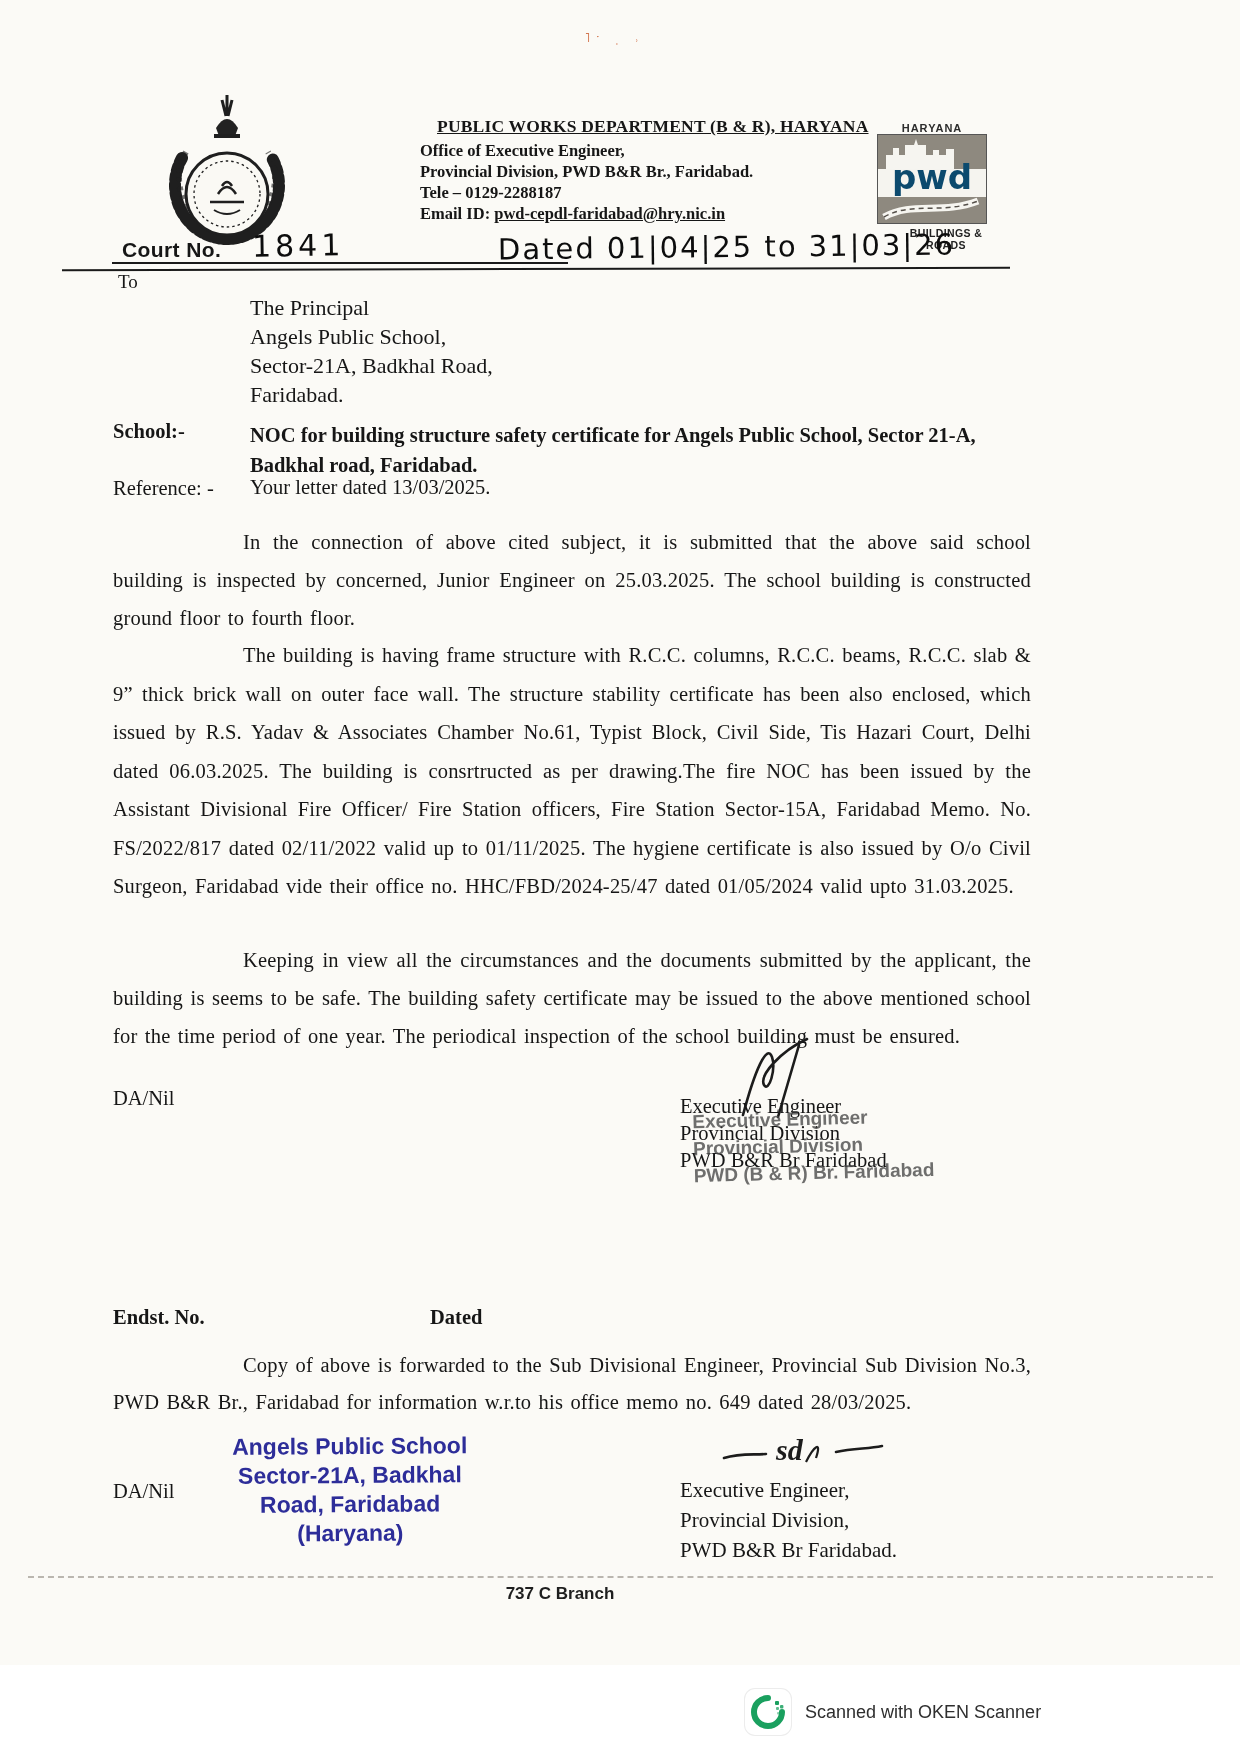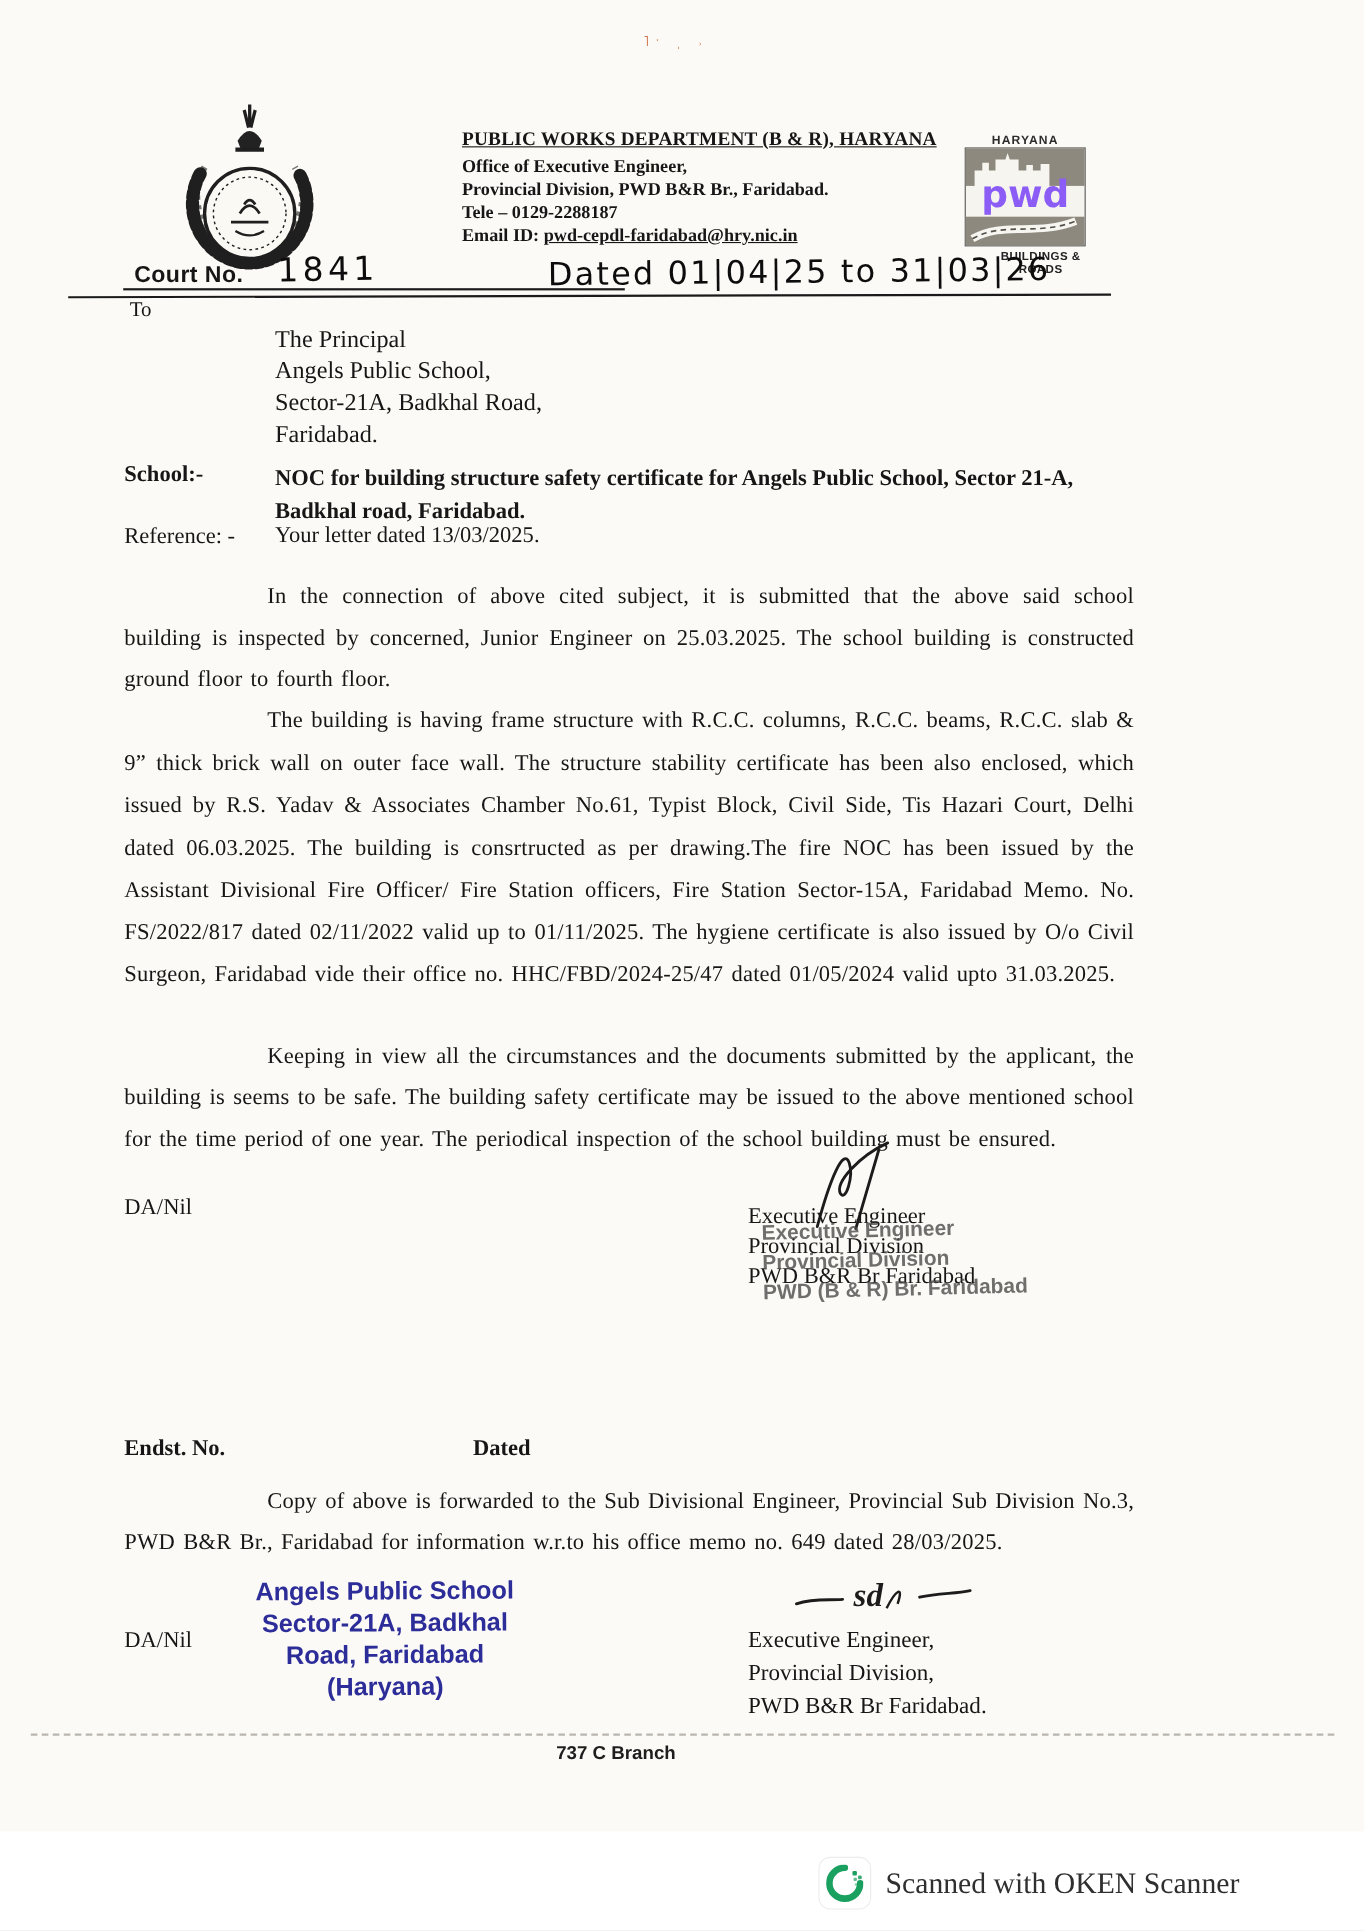--- a/index.html
+++ b/index.html
@@ -12,31 +12,31 @@
     position:relative;
     width:1240px;height:1755px;
     margin:0 auto;
     background:#fbfaf6;
     overflow:hidden;
   }
   .abs{position:absolute;}
 
   
   .dept{left:420px;top:116px;width:470px;font-weight:700;font-size:16.5px;line-height:21px;}
-  .dept-name{font-size:17.5px;text-decoration:underline;letter-spacing:.2px;margin-bottom:3px;}
+  .dept-name{font-size:17.5px;text-decoration:underline;letter-spacing:.2px;margin-bottom:3px;margin-left:17px;}
   .email-addr{text-decoration:underline;}
 
   .pwd-logo{left:874px;top:122px;width:116px;text-align:center;}
   .pwd-haryana{font-family:"Liberation Sans",sans-serif;font-weight:700;font-size:11px;letter-spacing:1px;color:#2c2c2c;}
   .pwd-box{position:relative;width:108px;height:88px;margin:1px auto 0;background:#f5f4ef;outline:1px solid #555;}
   .pwd-band{position:absolute;left:0;width:108px;background:#8e897f;}
   .pwd-band.top{top:0;height:34px;}
   .pwd-band.bottom{bottom:0;height:26px;}
   .pwd-word{position:absolute;left:0;top:22px;width:108px;text-align:center;
-    font-family:"DejaVu Sans",sans-serif;font-weight:700;font-size:34px;line-height:40px;color:#8b5cf6;}
+    font-family:"DejaVu Sans",sans-serif;font-weight:700;font-size:34px;line-height:40px;color:#0c4a6e;}
   .pwd-caption{font-family:"Liberation Sans",sans-serif;font-weight:700;font-size:10.5px;letter-spacing:.4px;color:#222;margin-top:4px;padding-left:28px;}
 
   
   .memo-label{left:122px;top:238px;font-family:"Liberation Sans",sans-serif;font-weight:700;font-size:21px;letter-spacing:.4px;}
   .hand{font-family:"DejaVu Sans",sans-serif;color:#0d0d0d;}
   .memo-number{left:252px;top:228px;font-size:30px;letter-spacing:4px;transform:rotate(-1deg);}
   .memo-dated{left:498px;top:230px;font-size:29px;letter-spacing:2px;transform:rotate(-0.6deg);white-space:nowrap;}
   .rule-a{left:112px;top:262px;width:456px;border-top:2px solid #1a1a1a;}
   .rule-b{left:62px;top:268px;width:948px;border-top:2px solid #1a1a1a;transform:rotate(-0.15deg);}
 
@@ -75,21 +75,21 @@
   .sig2{left:680px;top:1475px;font-size:21px;line-height:30px;}
   .divider{left:28px;top:1576px;width:1185px;border-top:2px dashed #aaa69e;opacity:.8;}
   .branch{left:460px;top:1584px;width:200px;text-align:center;
     font-family:"Liberation Sans",sans-serif;font-weight:700;font-size:17px;color:#1e1e1e;}
 
   
   .footer-strip{left:0;top:1665px;width:1240px;height:90px;background:#ffffff;}
   .oken{left:745px;top:1689px;display:flex;align-items:center;gap:14px;}
   .oken-icon{width:46px;height:46px;border-radius:10px;background:#fff;
     box-shadow:0 0 0 1px #ececec;display:flex;align-items:center;justify-content:center;}
-  .oken-label{font-family:Liberation Serif, serif;font-size:27px;color:#2f2f2f;}
+  .oken-label{font-family:Liberation Sans, sans-serif;font-size:18px;color:#2f2f2f;}
 
   .scan-noise{left:585px;top:30px;color:#c2410c;font-size:13px;letter-spacing:6px;opacity:.7;}
 </style>
 </head>
 <body>
 
 <div class="page">
 
   <div class="abs scan-noise">˥ˑ ˌ ˒</div>
 

